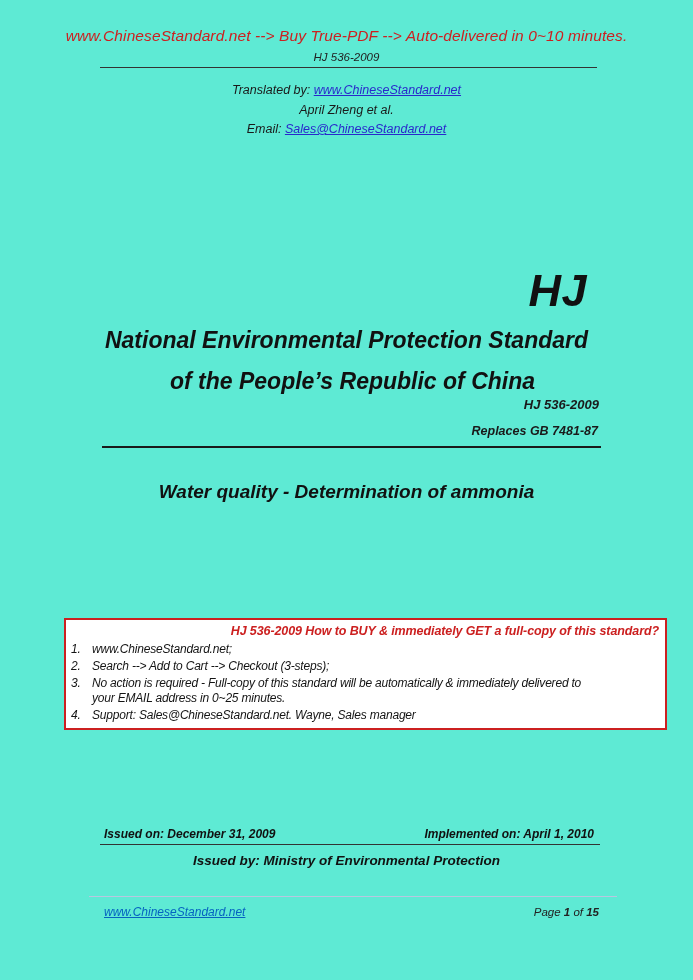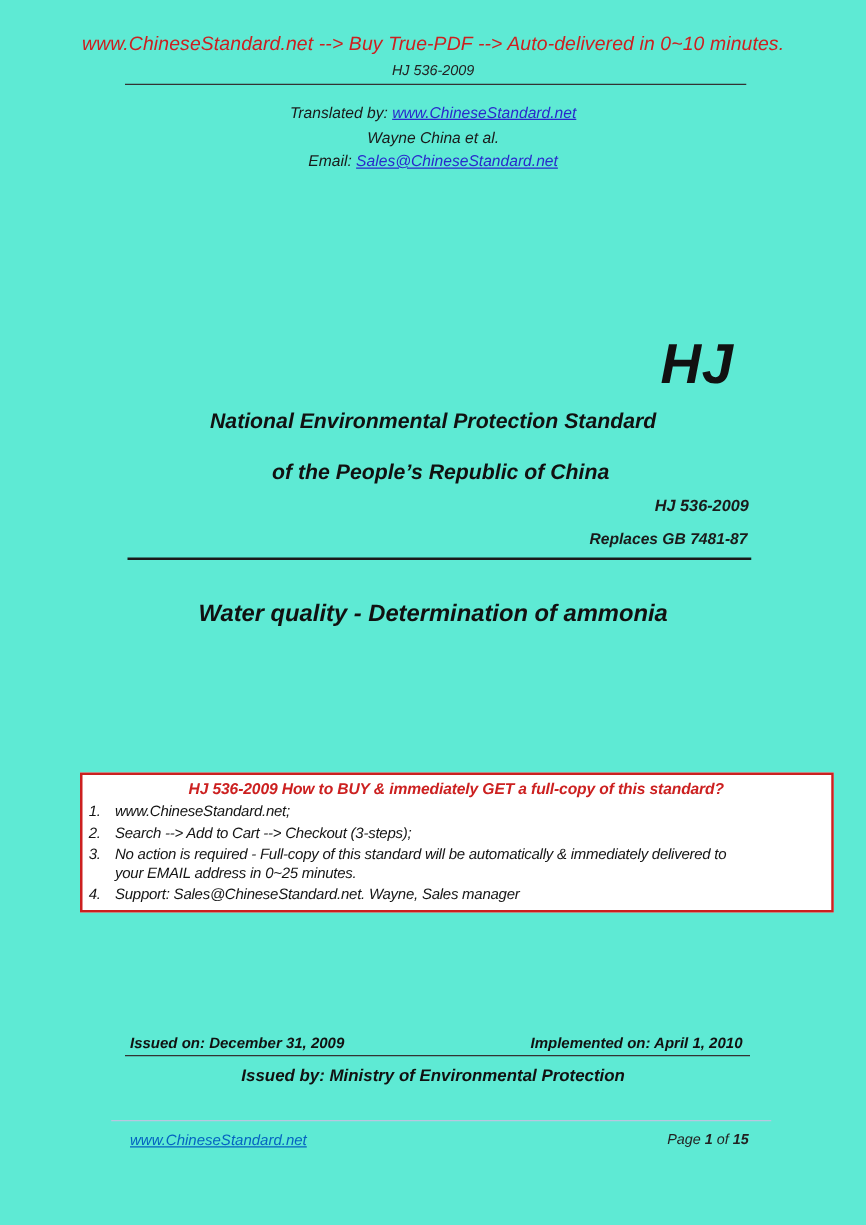--- a/index.html
+++ b/index.html
@@ -14,39 +14,39 @@
   .promo { top:27px; font-size:15.5px; color:var(--red,#cc2020); letter-spacing:0.1px; }
   .doc-code-top { top:51px; font-size:11.5px; color:#222; }
   .rule { background:#333; height:1px; }
   .rule-top { top:67px; left:100px; width:497px; }
 
   .trans-block { top:81px; font-size:12.5px; line-height:19.5px; color:#1a1a1a; }
   .doc-link { color:var(--link-blue,#2929cc); text-decoration:underline; cursor:pointer; }
 
   .hj-logo { top:268px; right:106px; font-size:45px; line-height:45px; font-weight:bold; letter-spacing:0.5px; color:#111; }
 
-  .org-line { font-weight:bold; font-size:17px; color:#111; }
+  .org-line { font-weight:bold; font-size:23px; color:#111; }
   .org1 { top:327px; }
   .org2 { top:368px;padding-left:12px; }
 
   .code-right { top:397px; right:94px; font-weight:bold; font-size:13px; }
   .replaces   { top:424px; right:95px; font-weight:bold; font-size:12.5px; }
   .rule-mid   { top:446px; left:102px; width:499px; height:2px; background:#1a1a1a; }
 
   .doc-title { font-weight:bold; font-size:19px; color:#111; }
   .title1 { top:481px; }
   .title2 { top:518px; }
 
   .buy-box {
     top:618px; left:64px; width:603px; box-sizing:border-box;
     border:2px solid var(--red,#cc2020); background:#fff;
     padding:3px 6px 5px 5px;
   }
   .buy-title {
-    text-align:center; color:var(--red,#cc2020); font-weight:bold;
+    text-align:right; color:var(--red,#cc2020); font-weight:bold;
     font-size:12.5px; letter-spacing:-0.1px; margin:1px 0 4px 0;
   }
   .buy-row { display:flex; font-size:12px; letter-spacing:-0.2px; line-height:15px; margin-top:2px; color:#141414; }
   .buy-num { flex:0 0 21px; }
   .buy-text { flex:1; }
 
   .issue-bold { font-weight:bold; font-size:12px; color:#111; }
   .issued-on { top:827px; left:104px; }
   .impl-on   { top:827px; right:99px; }
   .rule-issue { top:844px; left:100px; width:500px; }
@@ -61,21 +61,21 @@
 <body>
 
 <div class="page">
 
   <div class="abs center promo">www.ChineseStandard.net --&gt; Buy True-PDF --&gt; Auto-delivered in 0~10 minutes.</div>
   <div class="abs center doc-code-top">HJ 536-2009</div>
   <div class="abs rule rule-top"></div>
 
   <div class="abs center trans-block">
     <div><span>Translated by: </span><span class="doc-link">www.ChineseStandard.net</span></div>
-    <div>Wayne China et al.</div>
+    <div>April Zheng et al.</div>
     <div><span>Email: </span><span class="doc-link">Sales@ChineseStandard.net</span></div>
   </div>
 
   <div class="abs hj-logo">HJ</div>
 
   <div class="abs center org-line org1">National Environmental Protection Standard</div>
   <div class="abs center org-line org2">of the People’s Republic of China</div>
 
   <div class="abs code-right">HJ 536-2009</div>
   <div class="abs replaces">Replaces GB 7481-87</div>

